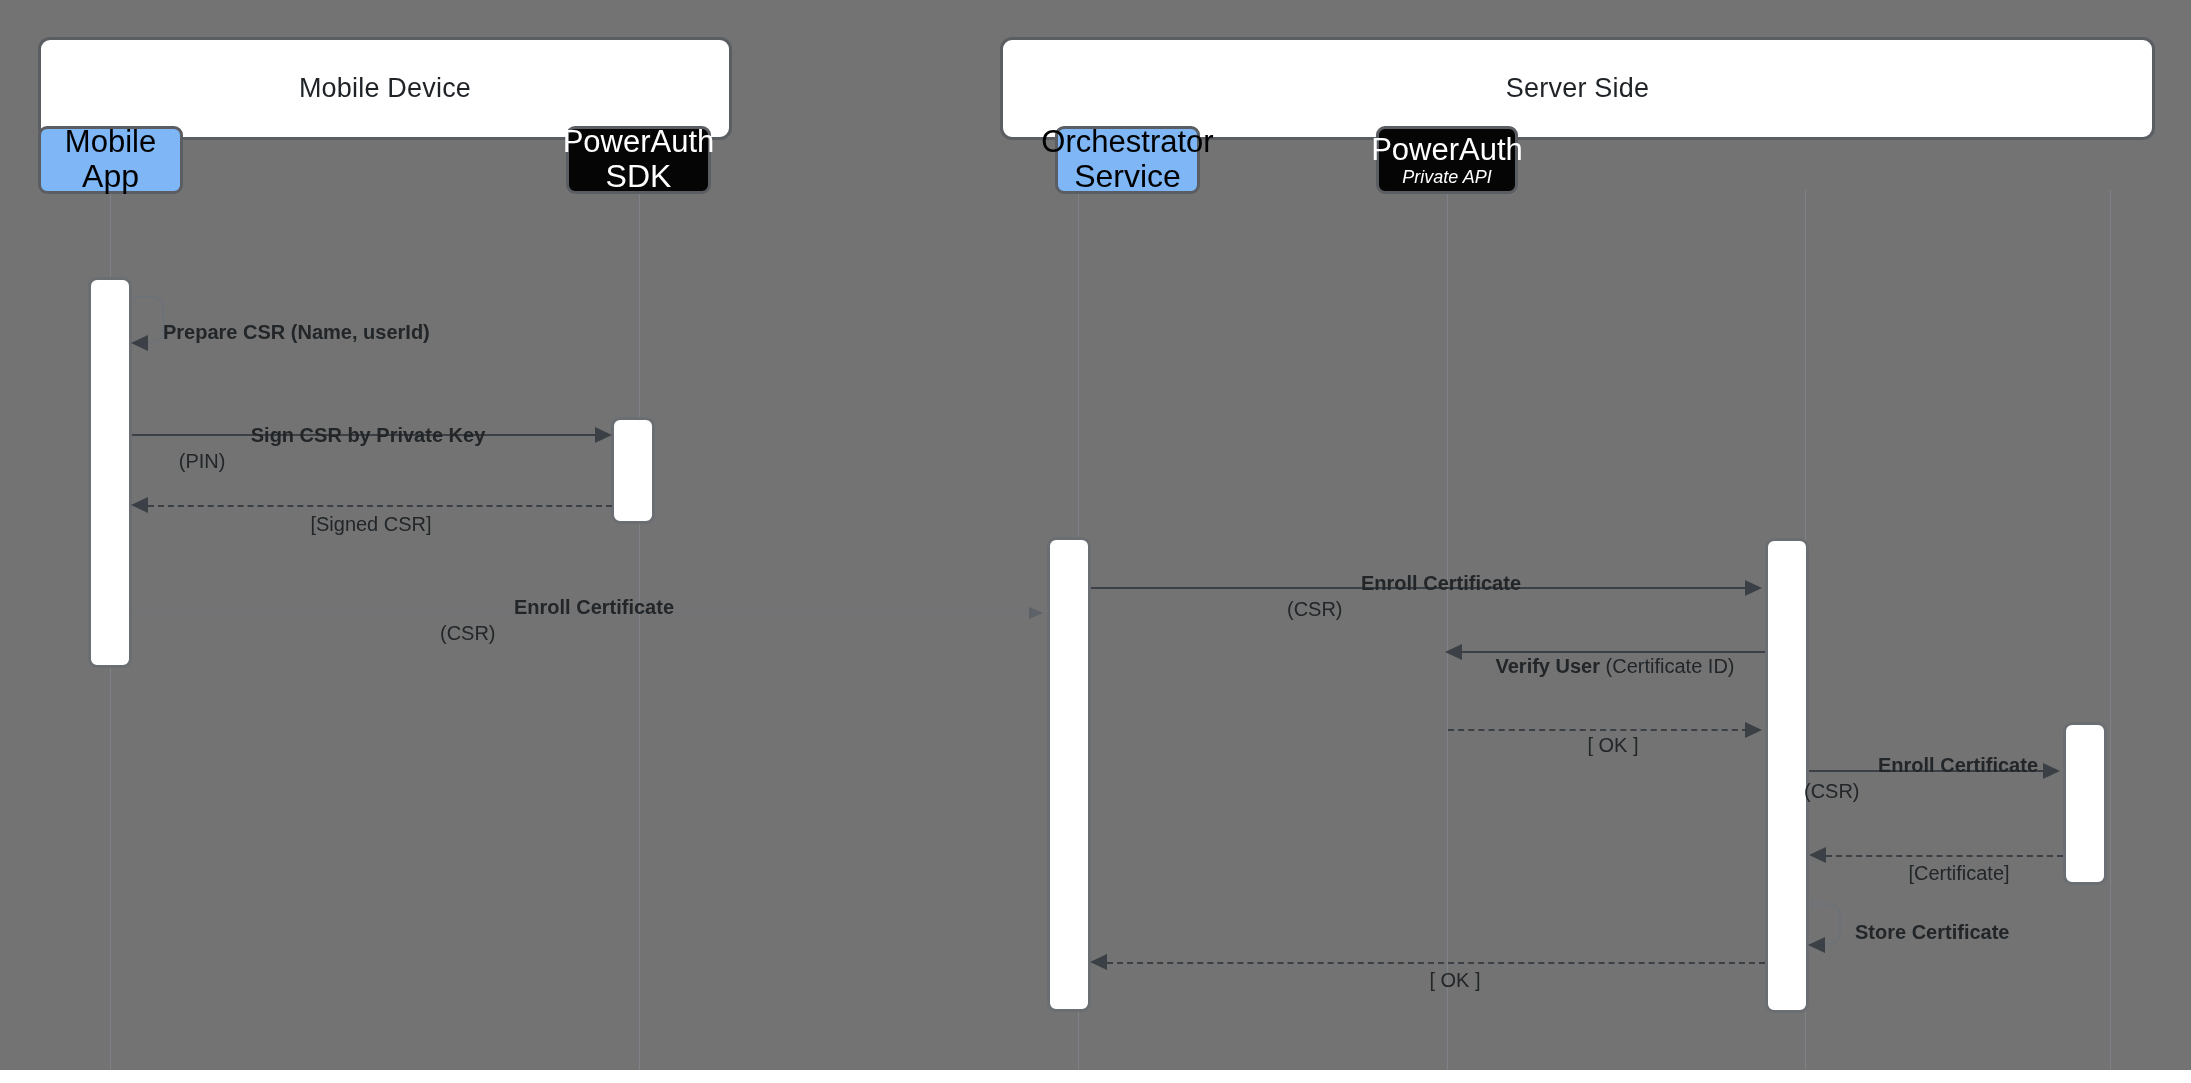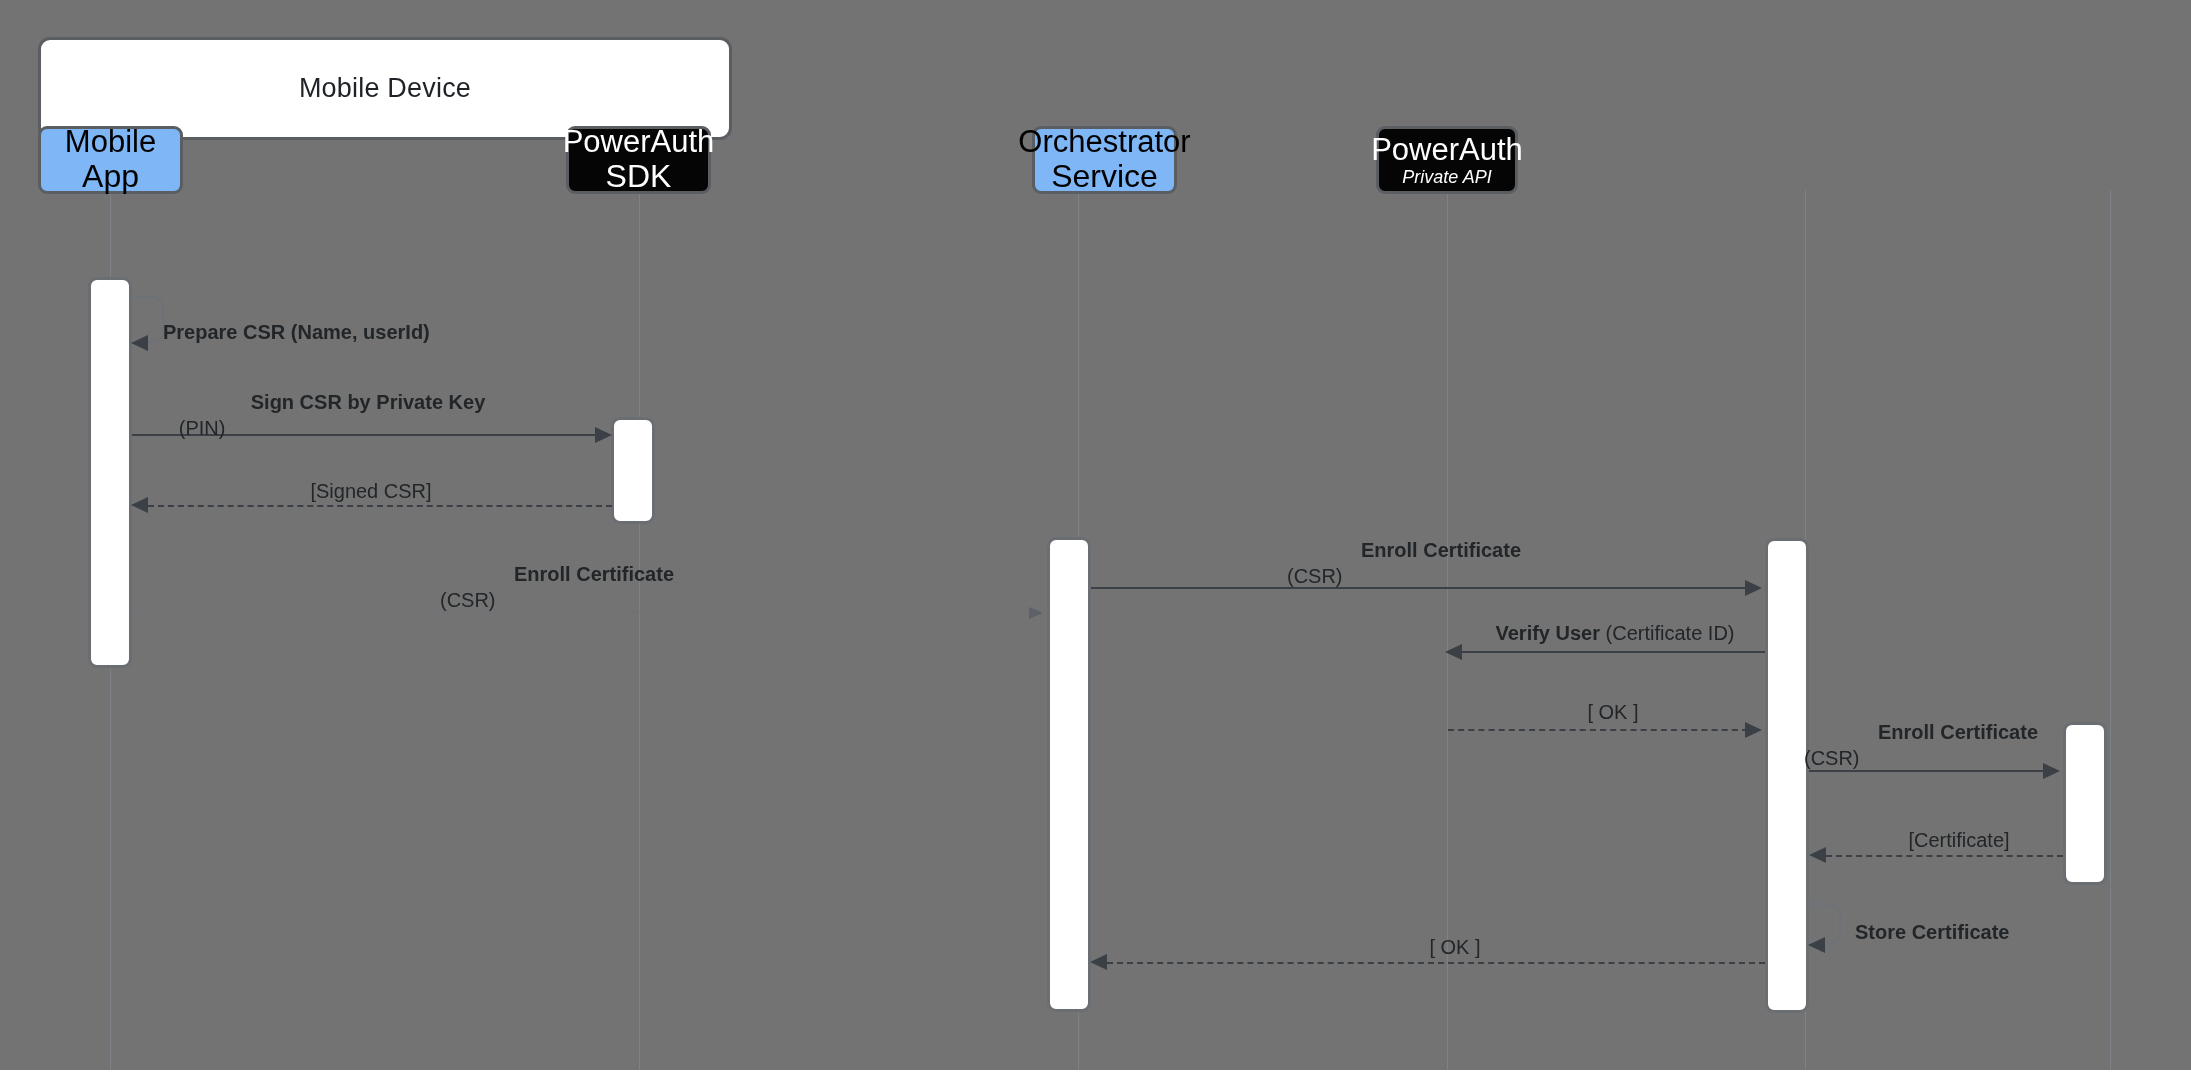--- a/index.html
+++ b/index.html
@@ -109,60 +109,63 @@
   }
   
   .label {
     position: absolute;
     z-index: 6;
     white-space: nowrap;
     line-height: 1.28;
   }
   .label .l1 { font-size: 20px; font-weight: bold; color: #222629; }
   .label .l2 { font-size: 20px; font-weight: normal; color: #222629; text-align: right; }
-  .label.center { transform: translateX(-50%); text-align: center; }
+  .label.center { transform: translateX(-50%); text-align: center; margin-top: 33px; }
   .label.inlineparts { font-size: 20px; color: #222629; }
   
   .selfloop {
     position: absolute;
     box-sizing: border-box;
     border: 2px solid #6d7278;
     border-left: none;
     border-radius: 0 11px 11px 0;
     z-index: 4;
   }
 </style>
 </head>
 <body>
 
 <div id="canvas">
 
   <div class="group-box" style="left:38px; top:37px; width:694px; height:103px;">
     <span class="group-label">Mobile Device</span>
   </div>
 
+  <div class="group-box" style="left:1000px; top:37px; width:1155px; height:103px;">
+    <span class="group-label">Server Side</span>
+  </div>
 
   <div class="lifeline" style="left:110px;  top:190px; height:880px;"></div>
   <div class="lifeline" style="left:639px;  top:190px; height:880px;"></div>
   <div class="lifeline" style="left:1078px; top:190px; height:880px;"></div>
   <div class="lifeline" style="left:1447px; top:190px; height:880px;"></div>
   <div class="lifeline" style="left:1805px; top:190px; height:880px;"></div>
   <div class="lifeline" style="left:2110px; top:190px; height:880px;"></div>
 
   <div class="participant accent" style="left:38px; top:126px; width:145px; height:68px;">
     <span class="p-line1">Mobile</span>
     <span class="p-line2">App</span>
   </div>
 
   <div class="participant dark" style="left:566px; top:126px; width:145px; height:68px;">
     <span class="p-line1">PowerAuth</span>
     <span class="p-line2">SDK</span>
   </div>
 
-  <div class="participant accent" style="left:1032px; top:126px; width:145px; height:68px;justify-content:center;">
+  <div class="participant accent" style="left:1055px; top:126px; width:145px; height:68px;justify-content:center;">
     <span class="p-line1">Orchestrator</span>
     <span class="p-line2">Service</span>
   </div>
 
   <div class="participant dark" style="left:1376px; top:126px; width:142px; height:68px;">
     <span class="p-line1">PowerAuth</span>
     <span class="p-sub">Private API</span>
   </div>
 
 

